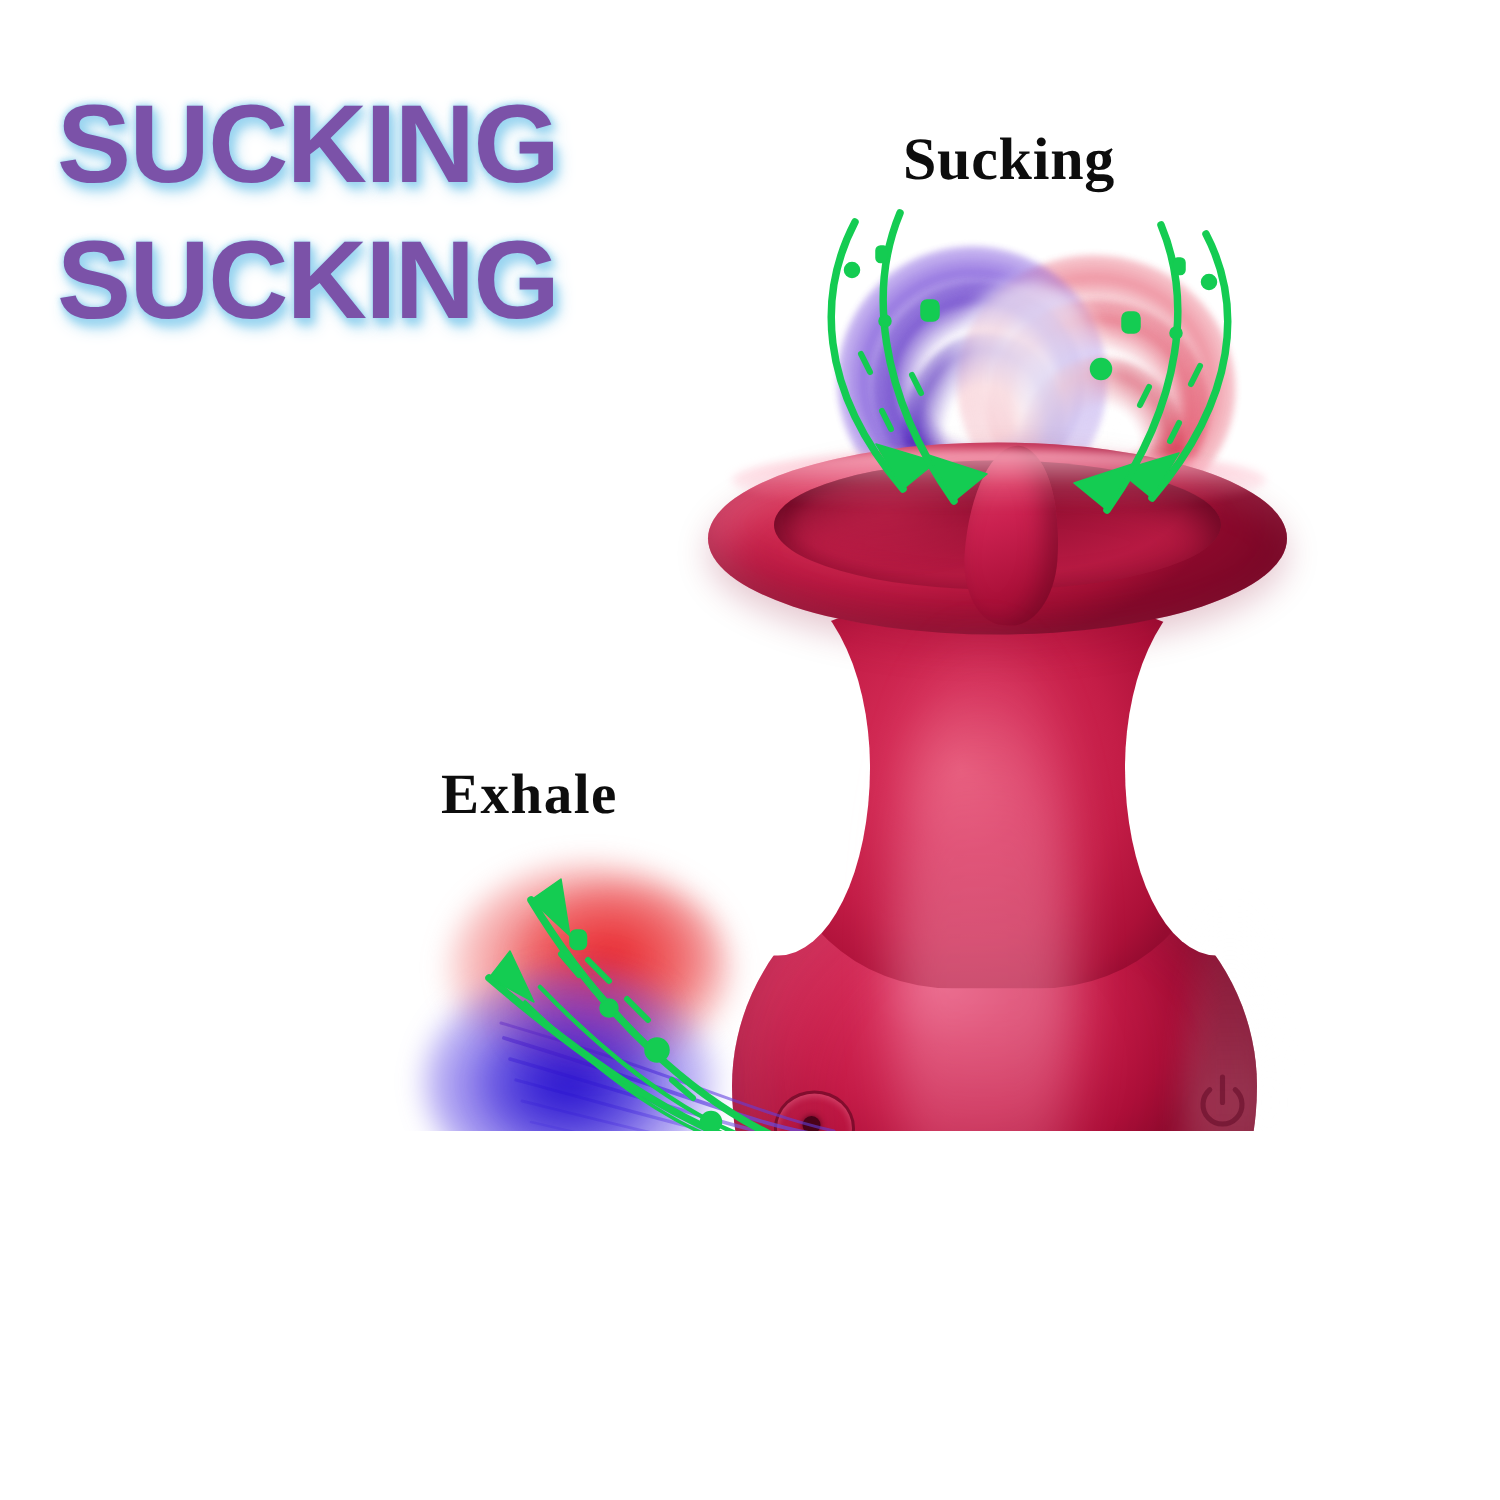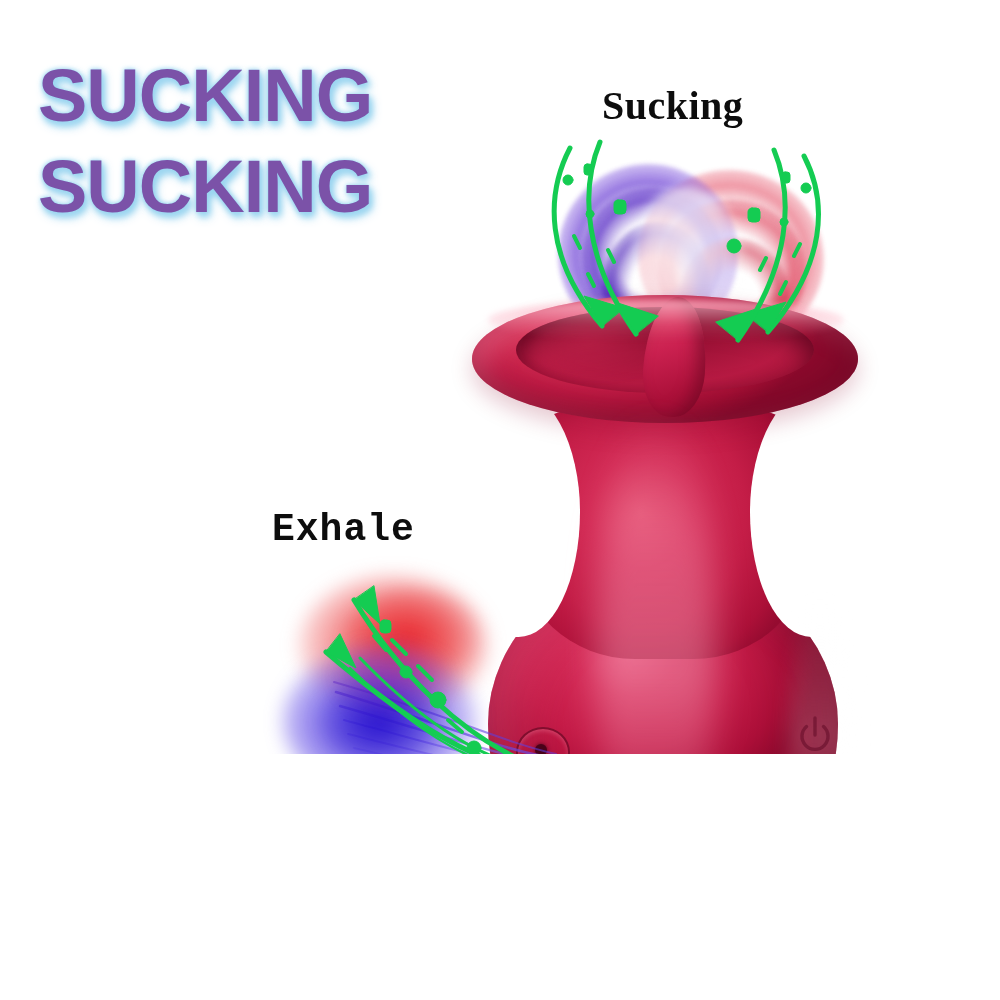--- a/index.html
+++ b/index.html
@@ -17,21 +17,21 @@
             text-shadow:0 0 1px #9fd6f2,2px 3px 6px #9ad5f0,
                         3px 5px 10px rgba(126,200,235,.85),
                         -1px -1px 4px rgba(150,215,240,.6);}
   #headline .l{display:block;white-space:nowrap;}
   #headline .l2{margin-top:22px;}
 
   
   .callout{position:absolute;font-family:"Liberation Serif",serif;
            font-weight:700;color:#0d0d0d;white-space:nowrap;}
   #label-sucking{left:602px;top:82px;font-size:40px;letter-spacing:.5px;}
-  #label-exhale{left:272px;top:508px;font-size:38px;letter-spacing:1px;font-family:Liberation Mono, monospace;}
+  #label-exhale{left:294px;top:508px;font-size:38px;letter-spacing:1px;}
 
   
   #pedestal{position:absolute;left:228px;top:793px;width:900px;height:185px;}
   #ped-side{position:absolute;left:0;top:40px;width:900px;height:132px;
             border-radius:50%/50%;
             background:linear-gradient(180deg,#dcebf6 0%,#eef6fb 30%,#ffffff 62%,#f4f8fb 100%);
             filter:blur(.4px);}
   #ped-top{position:absolute;left:0;top:0;width:900px;height:150px;
            border-radius:50%/50%;
            background:radial-gradient(ellipse 70% 80% at 34% 32%,

